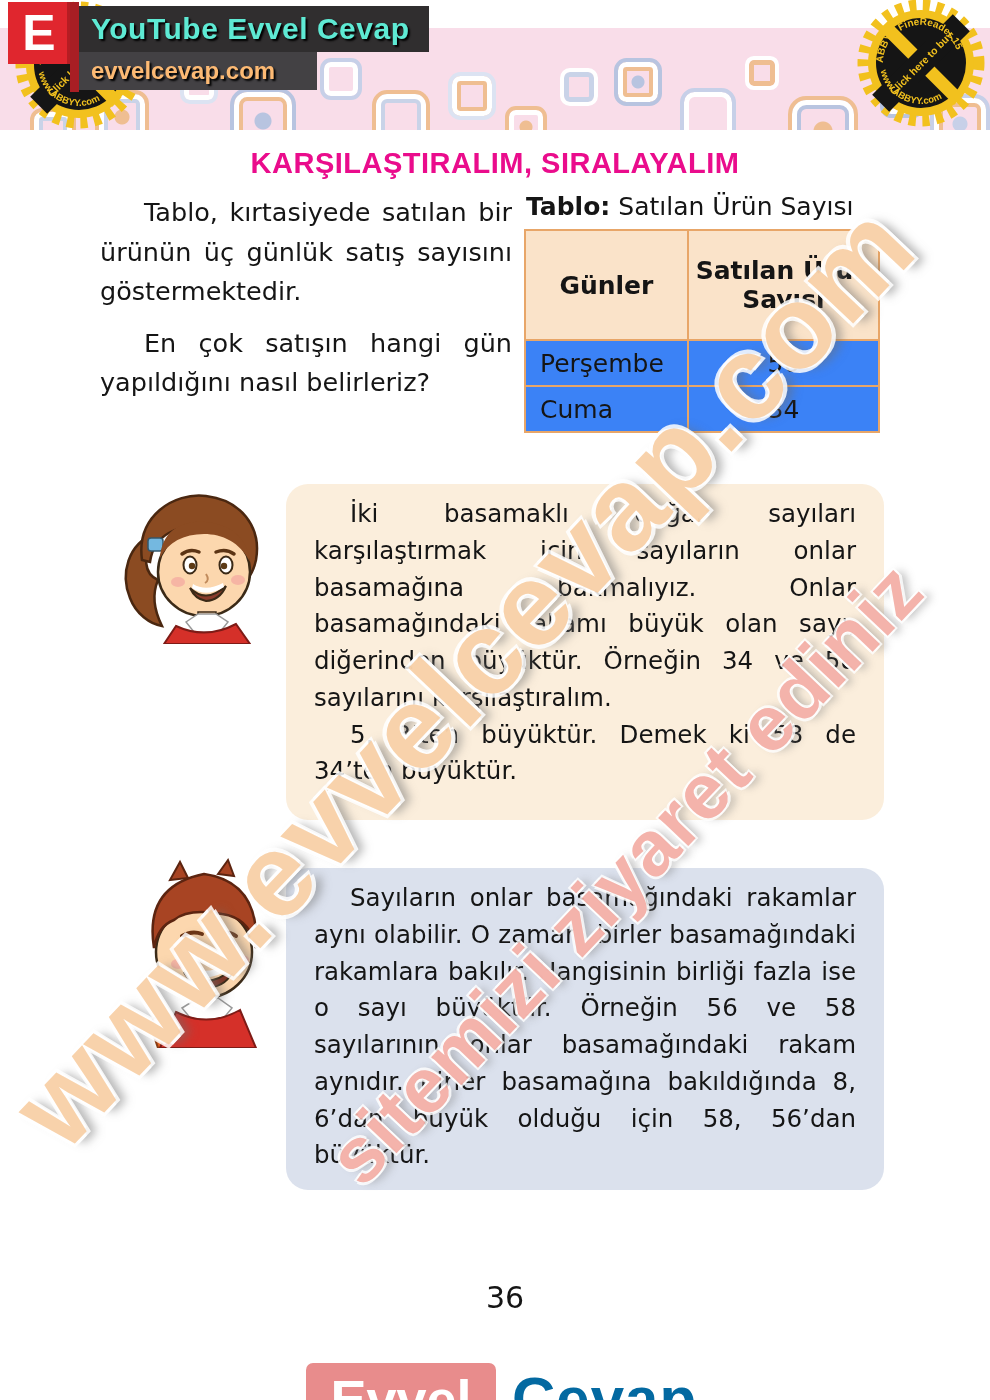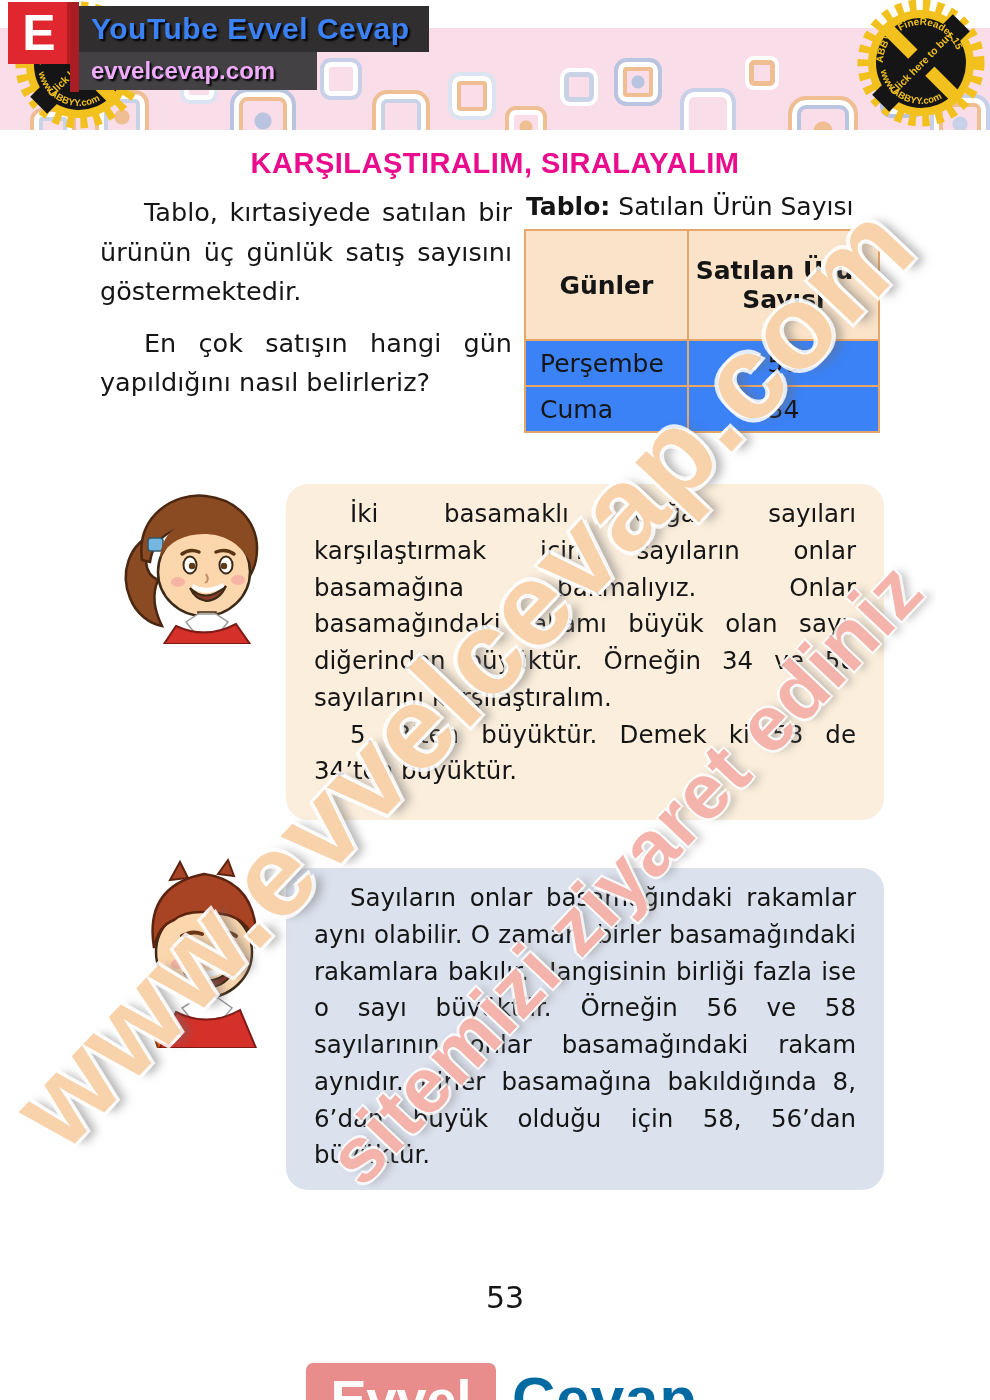--- a/index.html
+++ b/index.html
@@ -12,24 +12,24 @@
 
   
   .badge{position:absolute;z-index:4;}
   .badge-left{left:14px;top:0;}
   .badge-right{left:856px;top:-2px;}
   .e-logo{position:absolute;left:8px;top:2px;width:62px;height:62px;background:#E0262E;z-index:6;
           display:flex;align-items:center;justify-content:center;color:#fff;
           font:700 50px "Liberation Sans",sans-serif;box-shadow:inset -3px 0 0 #B51D23;}
   .e-strip{position:absolute;left:70px;top:2px;width:9px;height:90px;background:#A81E24;z-index:5;}
   .banner1{position:absolute;left:79px;top:6px;width:338px;height:46px;background:#302E2F;z-index:6;
-           color:#3b82f6;font:700 30px/46px "Liberation Sans",sans-serif;padding-left:12px;letter-spacing:.5px;
+           color:#5eead4;font:700 30px/46px "Liberation Sans",sans-serif;padding-left:12px;letter-spacing:.5px;
            text-shadow:2px 2px 2px #000;}
   .banner2{position:absolute;left:79px;top:52px;width:226px;height:38px;background:#434144;z-index:6;
-           color:#f0abfc;font:700 24px/38px "Liberation Sans",sans-serif;padding-left:12px;
+           color:#fdba74;font:700 24px/38px "Liberation Sans",sans-serif;padding-left:12px;
            text-shadow:2px 2px 2px #000;}
 
   
   .title{position:absolute;left:0;top:147px;width:100%;text-align:center;z-index:2;
          font:700 29px "Liberation Sans",sans-serif;color:#EA0C8C;letter-spacing:.5px;}
   .intro{position:absolute;left:100px;top:193px;width:412px;z-index:2;
          font-size:25.5px;line-height:1.55;text-align:justify;}
   .intro p{margin:0 0 12px;text-indent:44px;}
 
   
@@ -227,19 +227,19 @@
   </div>
 
   <div class="bubble bubble2">
     <span class="tail"></span>
     <p>Sayıların onlar basamağındaki rakamlar aynı olabilir. O zaman, birler basamağındaki rakamlara bakılır. Hangisinin birliği fazla ise o sayı büyüktür. Örneğin 56 ve 58 sayılarının onlar basamağındaki rakam aynıdır. Birler basamağına bakıldığında 8, 6’dan büyük olduğu için 58, 56’dan büyüktür.</p>
   </div>
 
   <div class="wm wm1">www.evvelcevap.com</div>
   <div class="wm wm2">sitemizi ziyaret ediniz</div>
 
-  <div class="pagenum">53</div>
+  <div class="pagenum">36</div>
   <div class="logo">
     <div class="logo-evvel">Evvel</div>
     <div class="logo-cevap">Cevap</div>
   </div>
 
 </div>
 
 </body></html>

